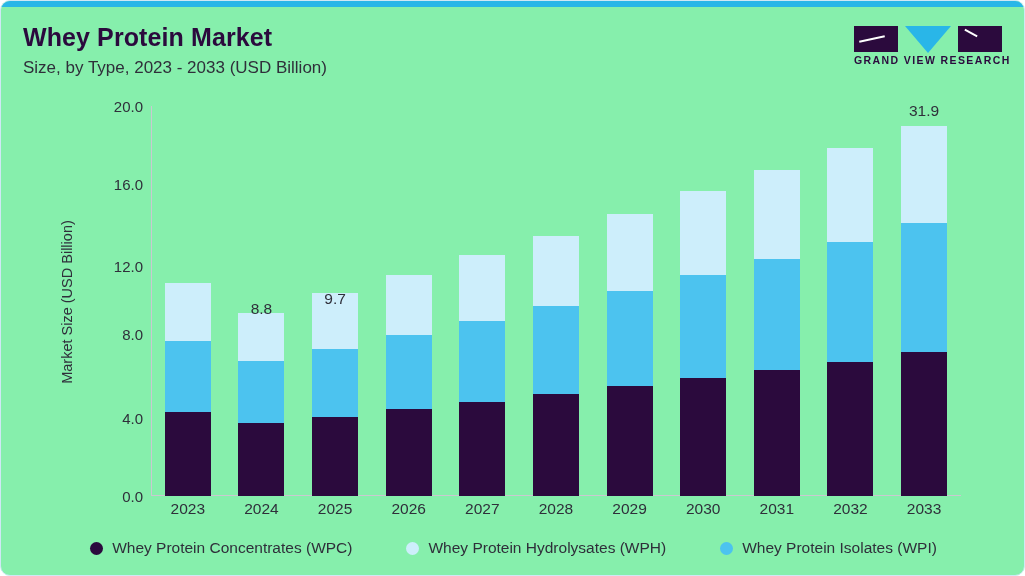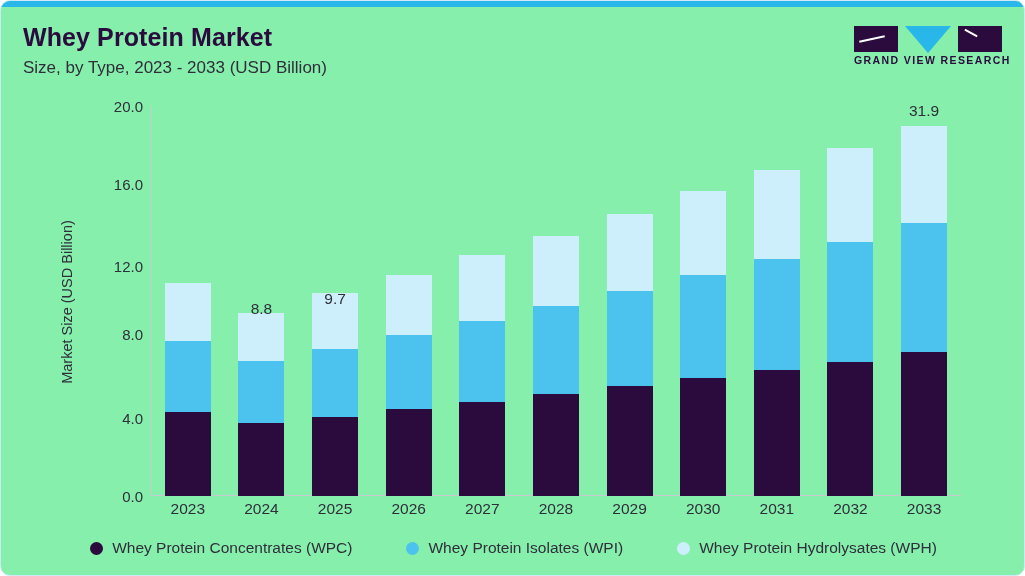--- a/index.html
+++ b/index.html
@@ -373,21 +373,21 @@
         <div class="xtick-label">2033</div>
       </div>
   </div>
 
   <div id="legend">
       <div class="legend-item">
         <span class="legend-dot" style="background: rgb(43, 10, 61);"></span>
         <span>Whey Protein Concentrates (WPC)</span>
       </div>
       <div class="legend-item">
+        <span class="legend-dot" style="background: rgb(205, 238, 251);"></span>
+        <span>Whey Protein Hydrolysates (WPH)</span>
+      </div>
+      <div class="legend-item">
         <span class="legend-dot" style="background: rgb(76, 195, 239);"></span>
         <span>Whey Protein Isolates (WPI)</span>
       </div>
-      <div class="legend-item">
-        <span class="legend-dot" style="background: rgb(205, 238, 251);"></span>
-        <span>Whey Protein Hydrolysates (WPH)</span>
-      </div>
     </div>
 </div>
 
 </body></html>

